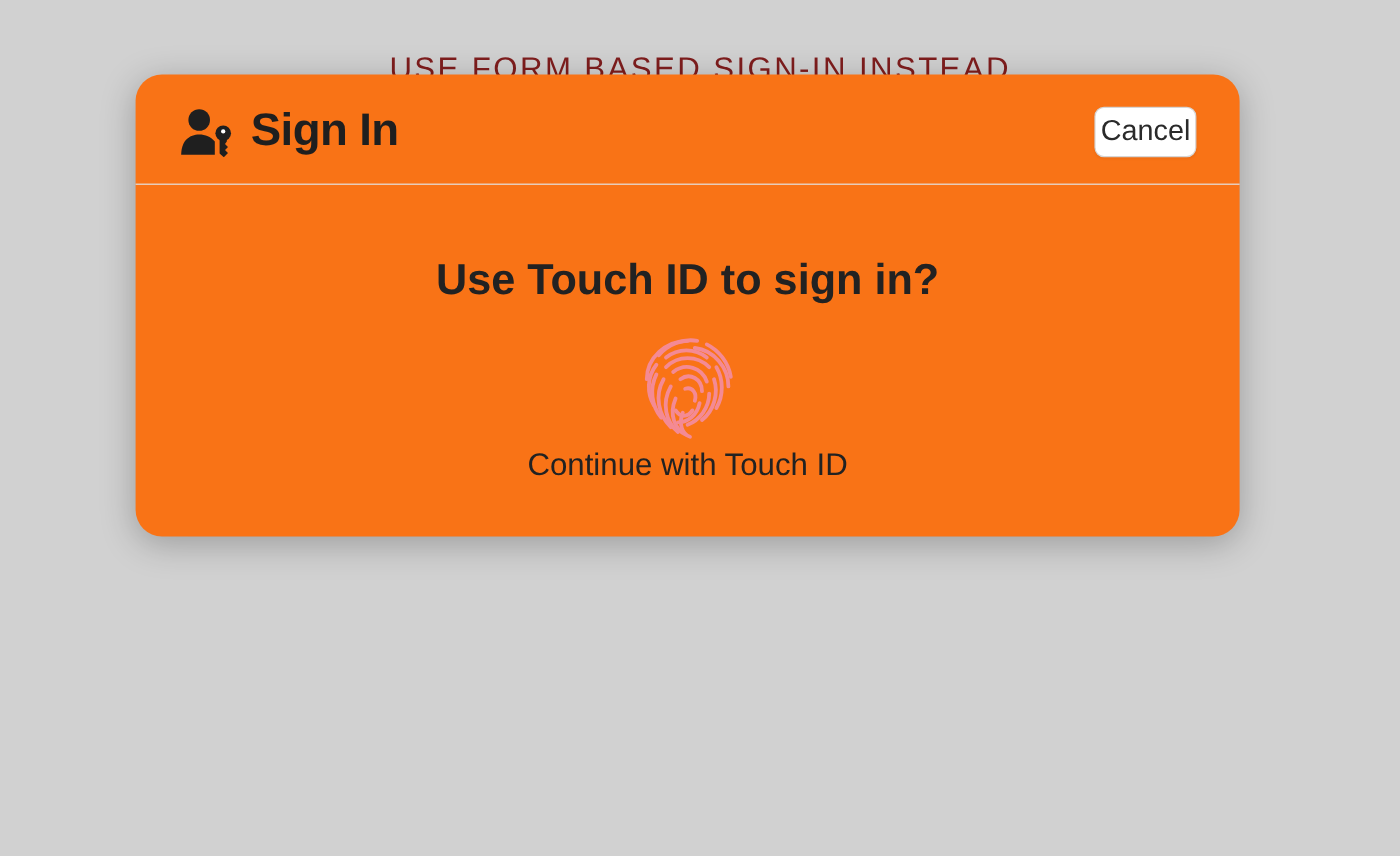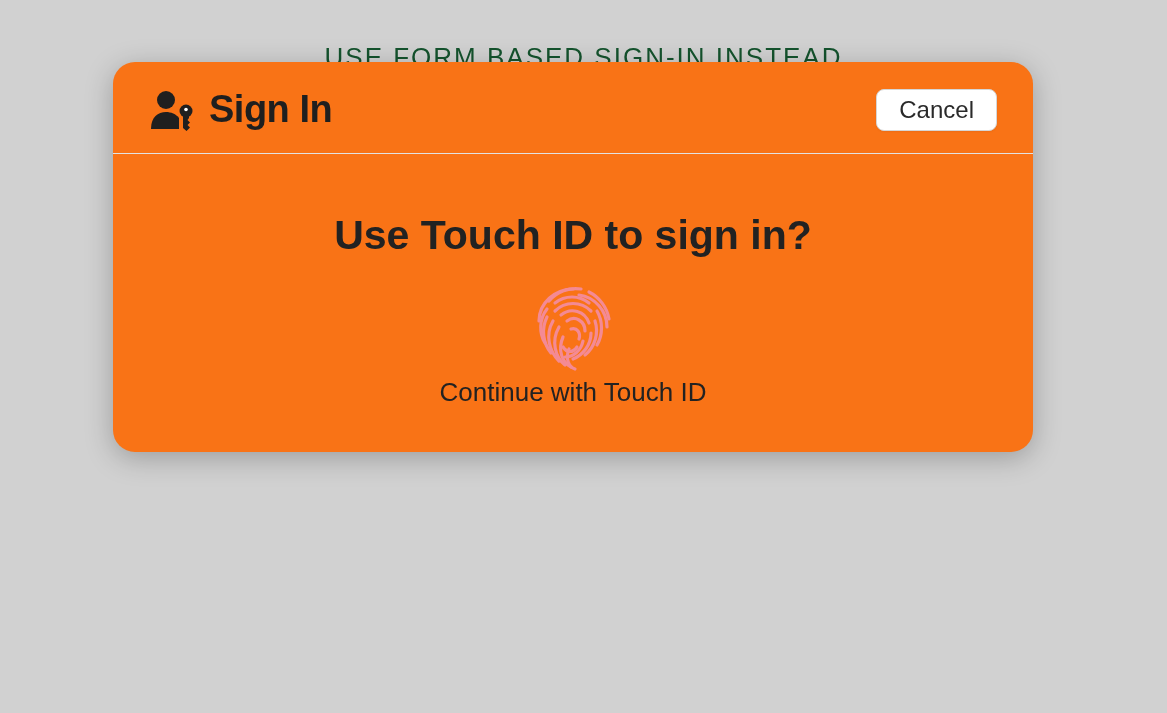--- a/index.html
+++ b/index.html
@@ -13,21 +13,21 @@
       background: #d1d1d1;
       font-family: -apple-system, BlinkMacSystemFont, "Segoe UI", "Helvetica Neue", Arial, sans-serif;
       position: relative;
       overflow: hidden;
     }
     .background-link {
       position: absolute;
       top: 42px;
       left: 50%;
       transform: translateX(-50%);
-      color: #14532d;
+      color: #7f1d1d;
       font-size: 26px;
       font-weight: 500;
       letter-spacing: 2px;
       text-align: center;
       white-space: nowrap;
     }
     .dialog {
       position: absolute;
       top: 62px;
       left: 113px;
@@ -57,33 +57,33 @@
     .dialog-title {
       font-size: 38px;
       font-weight: 700;
       color: #1f1f1f;
       letter-spacing: -0.5px;
     }
     .cancel-button {
       background: #ffffff;
       border: 1px solid #d6d6d6;
       border-radius: 8px;
-      padding: 6px 22px;
+      padding: 6px 4px;
       font-size: 24px;
       color: #2a2a2a;
       cursor: pointer;
       box-shadow: 0 1px 2px rgba(0,0,0,0.05);
       font-family: inherit;
     }
     .dialog-body {
       padding: 58px 60px 44px 60px;
       text-align: center;
     }
     .prompt-heading {
-      font-size: 41px;
+      font-size: 36px;
       font-weight: 700;
       color: #222222;
       margin-bottom: 22px;
     }
     .prompt-description {
       font-size: 25px;
       color: #222222;
       line-height: 1.35;
       font-weight: 400;
       max-width: 760px;

